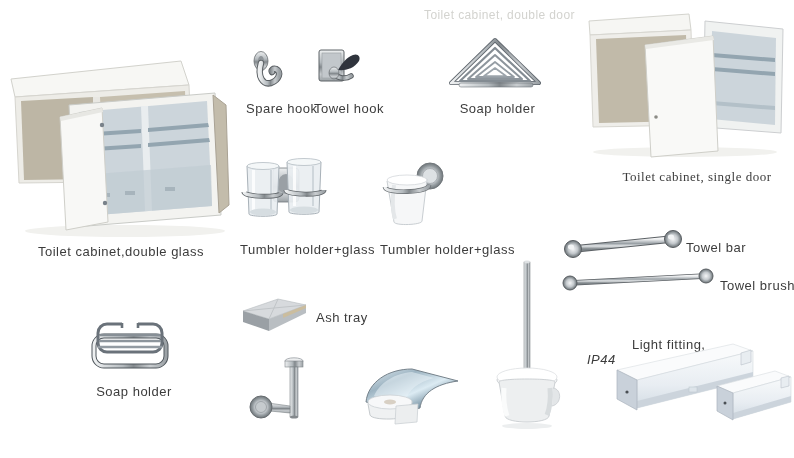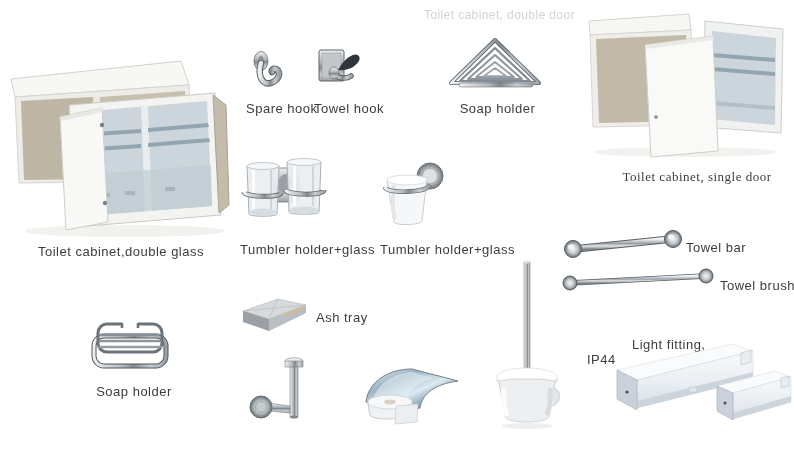--- a/index.html
+++ b/index.html
@@ -263,21 +263,21 @@
       <ellipse cx="43" cy="122" rx="30" ry="9" fill="#f5f6f7" stroke="#ced2d5" stroke-width="1"></ellipse>
       <ellipse cx="43" cy="119" rx="30" ry="9" fill="#ffffff" stroke="#dde0e2" stroke-width=".8"></ellipse>
       <path d="M15,124 C14,120 72,120 71,124 L65,158 C64,166 22,166 21,158 Z" fill="#edeff0" stroke="#cdd1d4" stroke-width="1"></path>
       <path d="M20,130 C19,142 21,152 23,158" stroke="#fafbfb" stroke-width="5" fill="none"></path>
       <path d="M66,130 C67,142 65,152 63,157" stroke="#d8dcde" stroke-width="5" fill="none"></path>
       <path d="M69,130 C78,131 78,146 68,148" fill="#e3e6e8" stroke="#c8cccf" stroke-width=".8"></path>
     </svg>
   </div>
 
   <span class="caption left" style="left:587px;top:337px;margin-left:45px;">Light fitting,</span>
-  <span class="caption left" style="left:587px;top:352px;">IP44</span>
+  <span class="caption left" style="left:587px;top:352px;font-style:italic;">IP44</span>
   <div class="img" style="left:605px;top:340px;width:188px;height:88px;">
     <svg viewBox="0 0 188 88">
       <polygon points="12,30 128,4 148,11 32,40" fill="#fafbfc" stroke="#d9dde1" stroke-width=".6"></polygon>
       <polygon points="32,40 148,11 148,39 32,68" fill="url(#lightFront)" stroke="#c9d0d7" stroke-width=".5"></polygon>
       <polygon points="32,61 148,32 148,39 32,68" fill="#ccd4dc"></polygon>
       <polygon points="136,13 146,10 146,22 136,25" fill="#e8edf1" stroke="#b9c1c9" stroke-width=".6"></polygon>
       <polygon points="12,30 32,40 32,70 12,59" fill="#c9d1da" stroke="#aab3bd" stroke-width=".7"></polygon>
       <circle cx="22" cy="52" r="1.6" fill="#4a4f54"></circle>
       <rect x="84" y="47" width="8" height="5" fill="#dde4ea" stroke="#b9c1c9" stroke-width=".5"></rect>
       <polygon points="112,46 170,31 186,37 128,53" fill="#fafbfc" stroke="#d9dde1" stroke-width=".6"></polygon>

